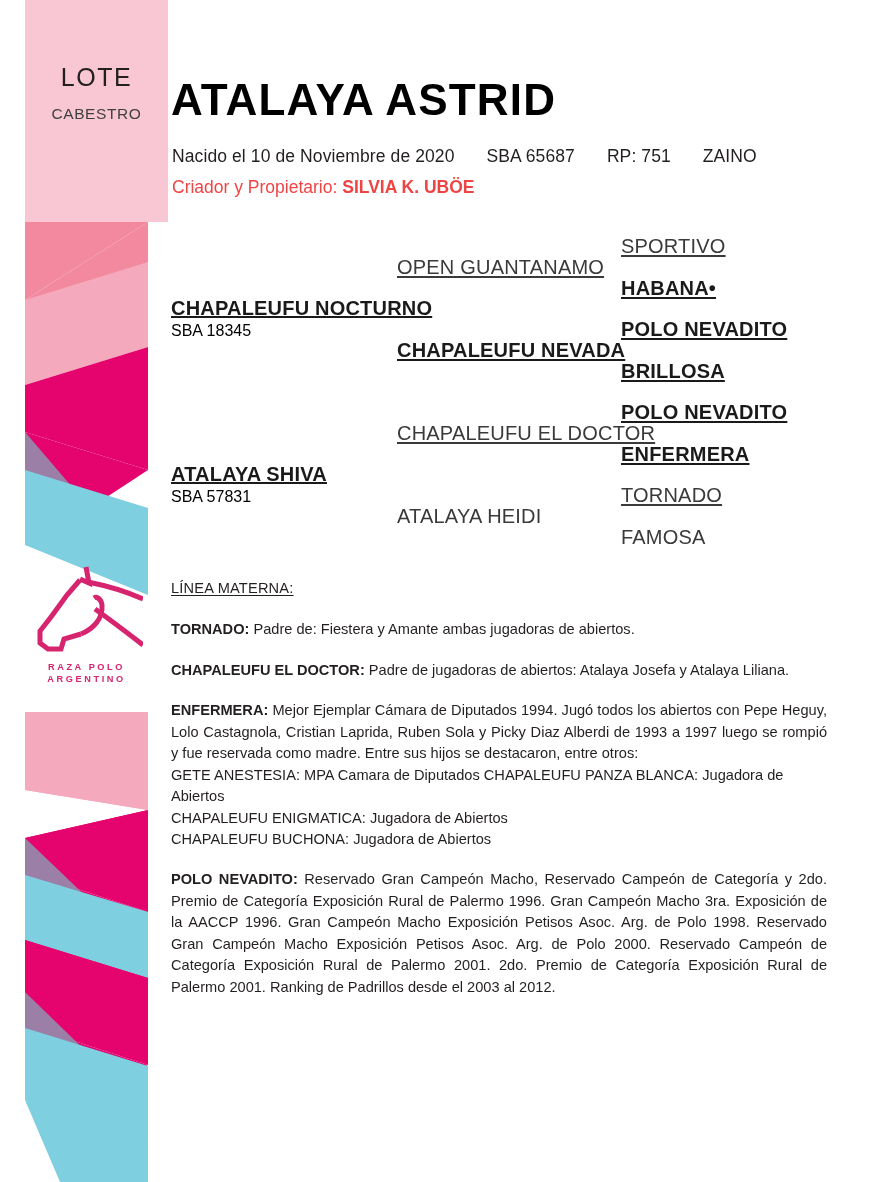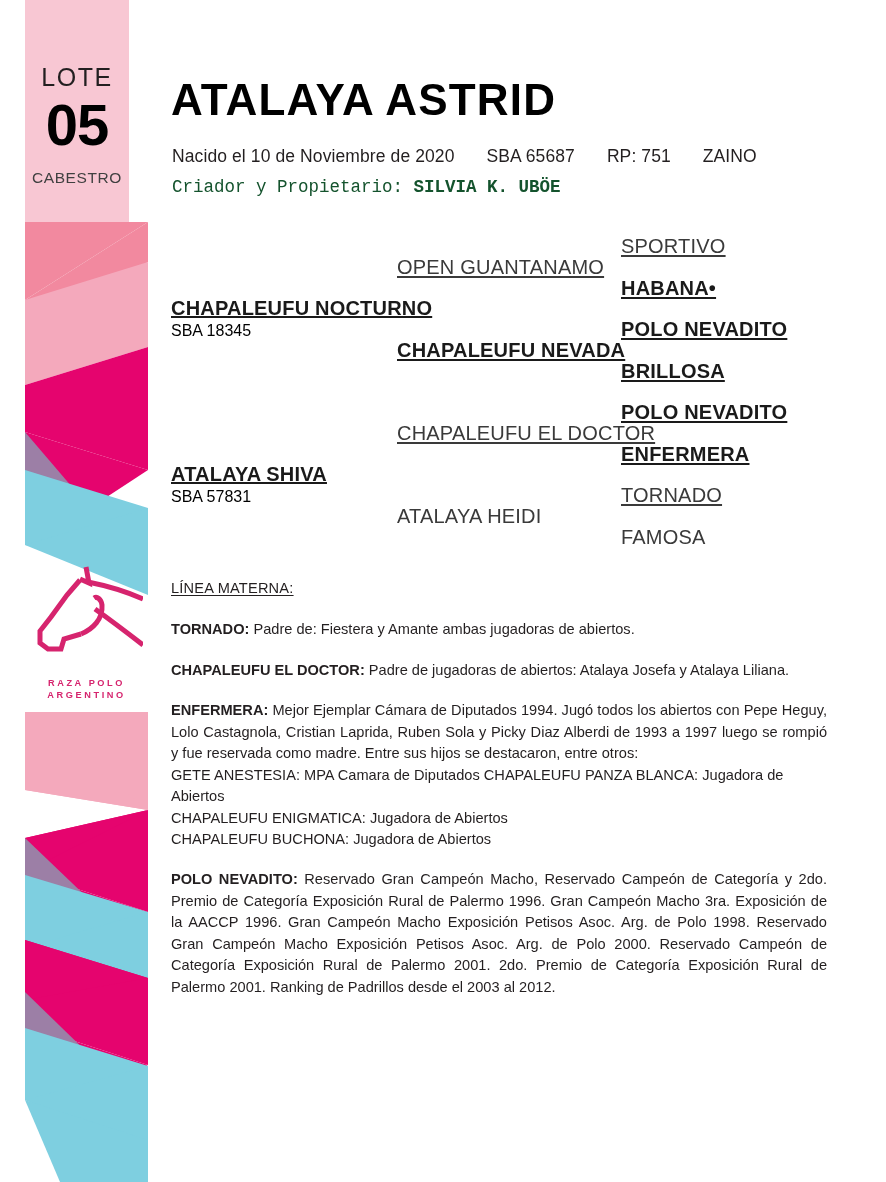--- a/index.html
+++ b/index.html
@@ -24,21 +24,21 @@
     position: absolute;
     left: 0;
     top: 0;
     width: 160px;
     height: 1182px;
   }
   #lot-panel {
     position: absolute;
     left: 25px;
     top: 0;
-    width: 104px;
+    width: 143px;
     height: 222px;
     background: #f8c7d3;
     box-sizing: border-box;
     text-align: center;
   }
   #lot-panel .lot-word {
     font-size: 25px;
     letter-spacing: 1.5px;
     color: #231f20;
     font-weight: 300;
@@ -64,21 +64,21 @@
 
   
   #logo-block {
     position: absolute;
     left: 25px;
     top: 563px;
     width: 123px;
     text-align: center;
   }
   #logo-block .logo-caption {
-    margin-top: 18px;
+    margin-top: 2px;
     font-size: 9.2px;
     font-weight: 700;
     letter-spacing: 2.6px;
     color: #d6246e;
     line-height: 12px;
     text-align: center;
   }
 
   
   #content {
@@ -109,23 +109,22 @@
     white-space: nowrap;
     letter-spacing: 0.1px;
   }
   #subline .gap { display:inline-block; width: 22px; }
   #breeder {
     position: absolute;
     left: 1px;
     top: 177px;
     font-size: 17.5px;
     font-weight: 300;
-    color: #14532d;
+    color: #ef4444;
     white-space: nowrap;
-    font-family: Liberation Mono, monospace;
   }
   #breeder b { font-weight: 700; }
 
   
   #pedigree {
     position: absolute;
     left: 0;
     top: 225px;
     width: 655px;
     height: 325px;
@@ -215,21 +214,20 @@
       <polygon points="25,1025 148,1065 95,1092 25,1060" fill="#e5046e"></polygon>
       <polygon points="25,992 95,1060 25,1098" fill="#9c7fa6"></polygon>
       <polygon points="25,1028 148,1066 148,1118 25,1100" fill="#7ecfe0"></polygon>
       <polygon points="148,1066 148,1155 25,1100" fill="#7ecfe0"></polygon>
       <polygon points="25,1100 148,1140 148,1182 60,1182" fill="#7ecfe0"></polygon>
     </svg>
 
     
     <div id="lot-panel">
       <div class="lot-word">LOTE</div>
-      <div class="lot-number">05</div>
       <div class="lot-sub">CABESTRO</div>
     </div>
 
     
     <div id="logo-block">
       <svg width="112" height="92" viewBox="0 0 112 92">
         <g fill="none" stroke="#d6246e" stroke-width="5" stroke-linejoin="miter" stroke-linecap="butt">
 
           <path d="M55,4 L58,20 L49,16"></path>
 

